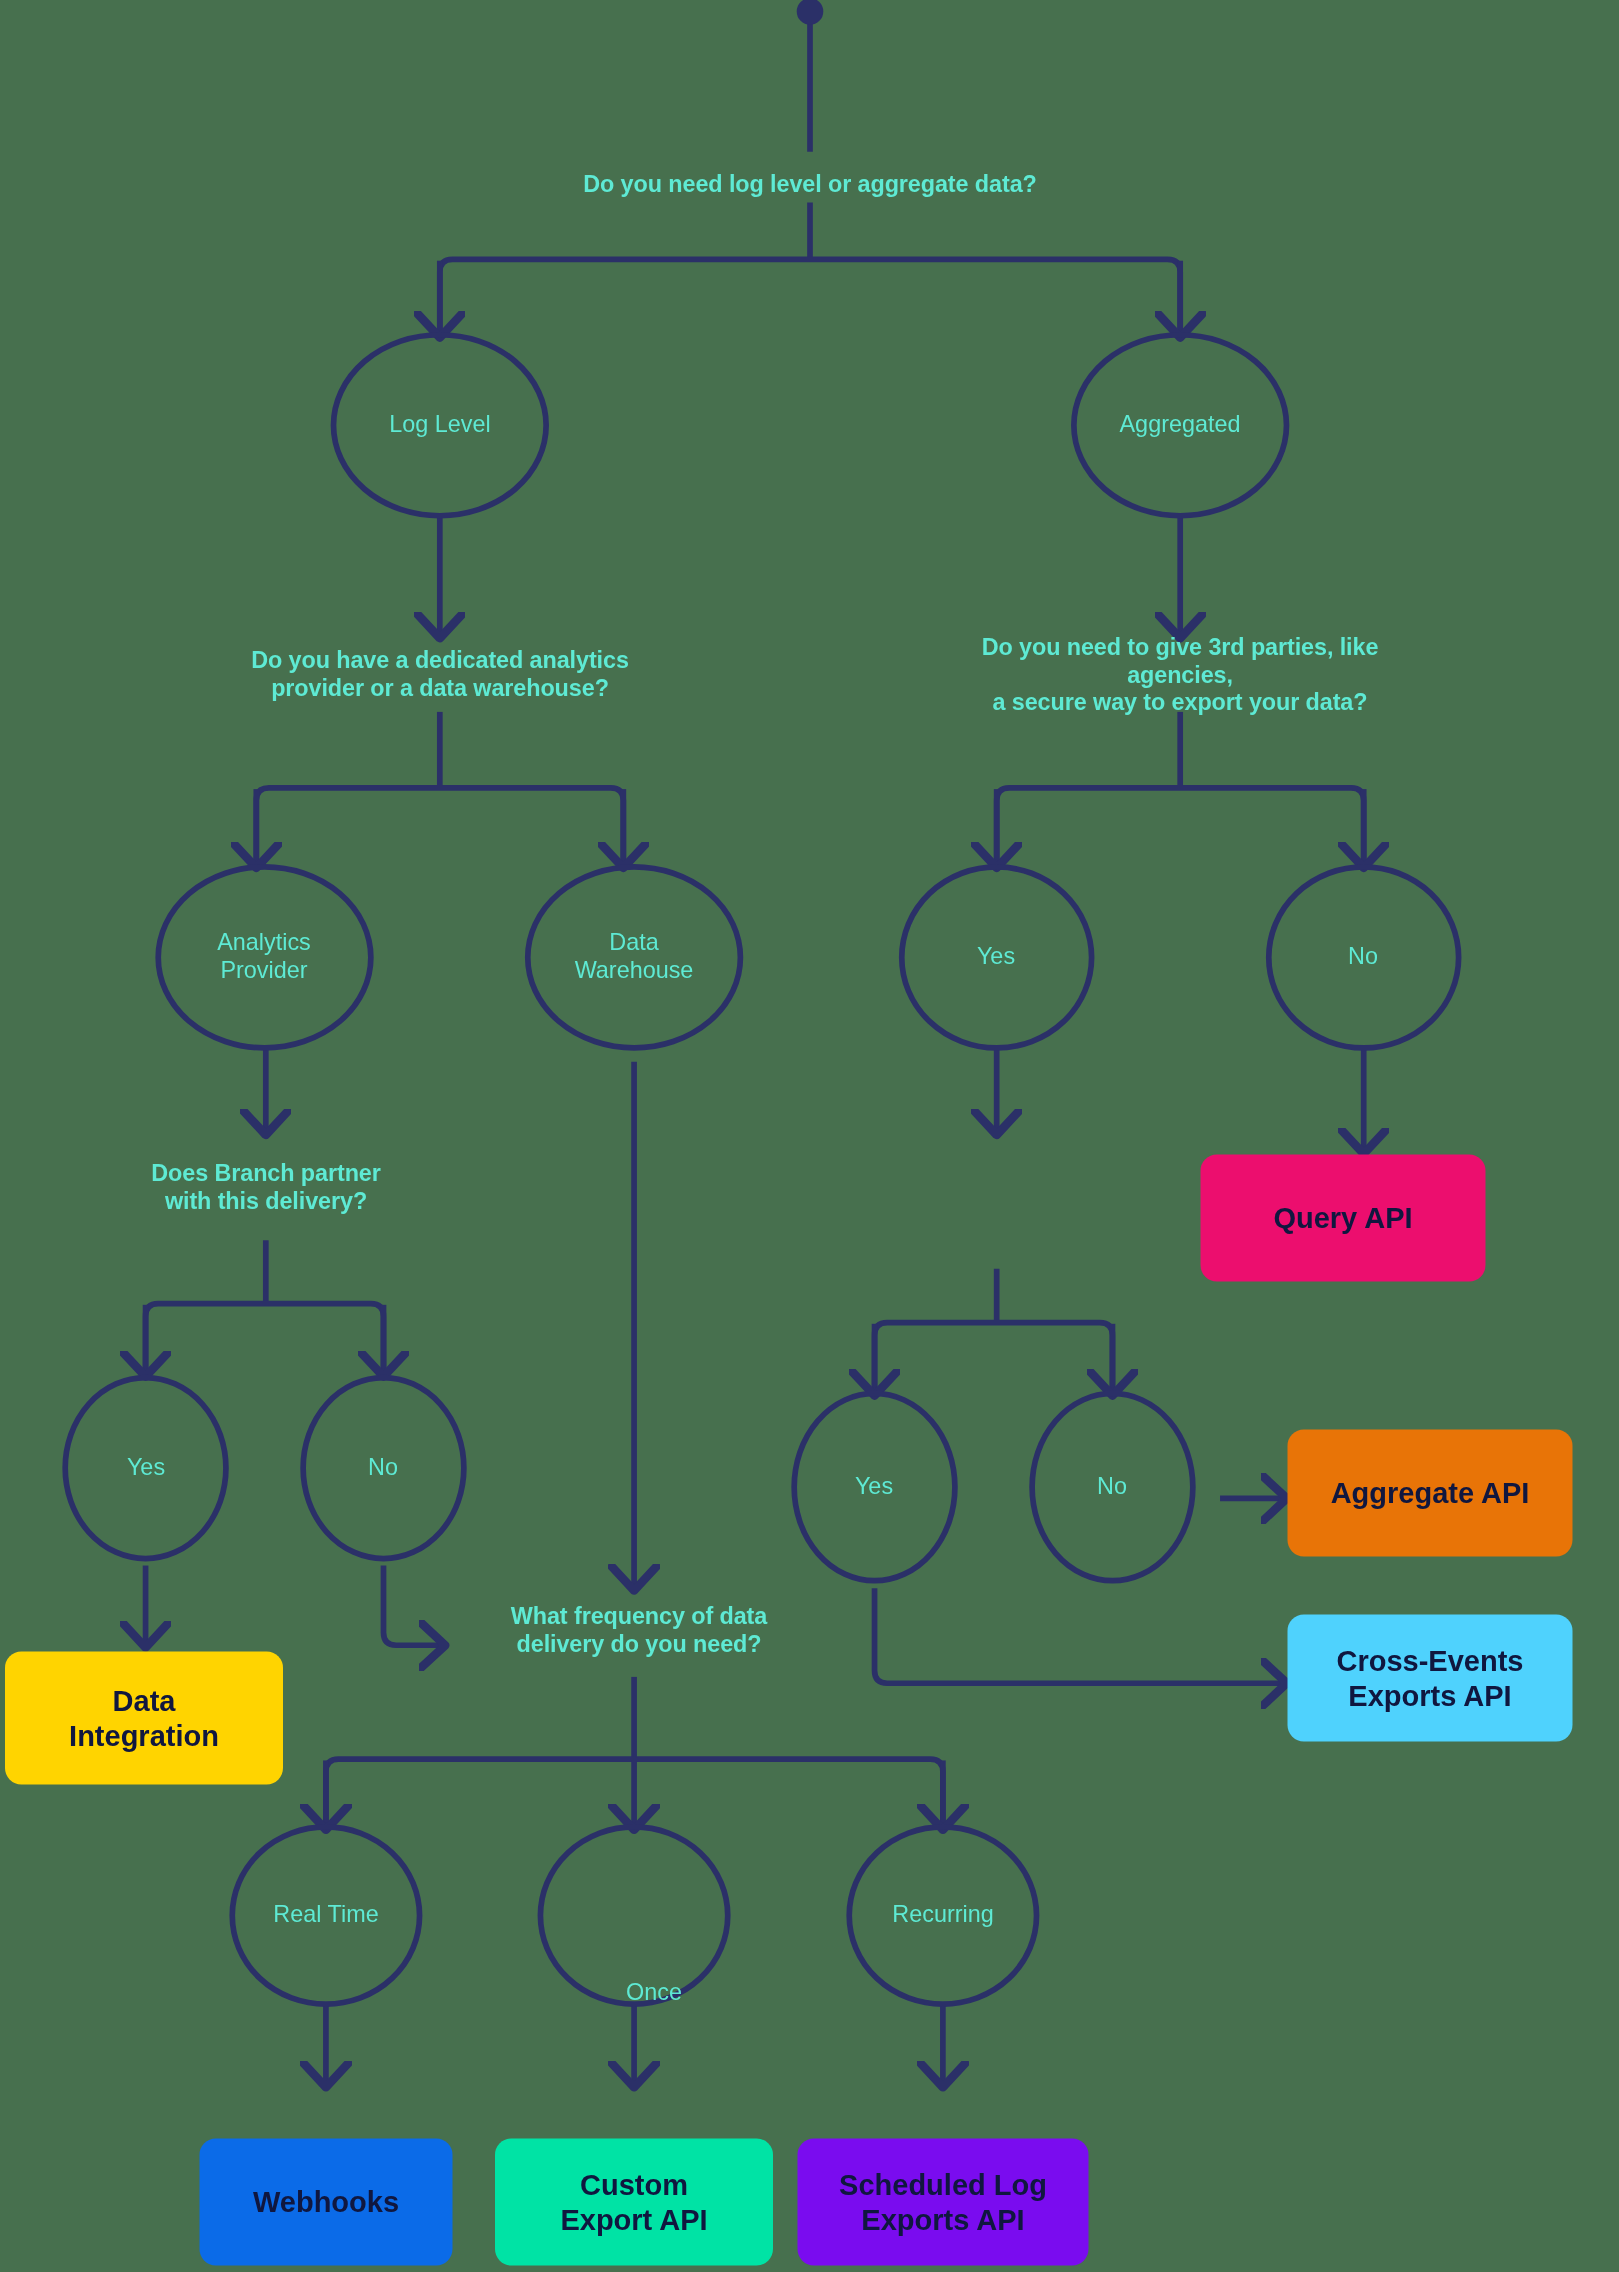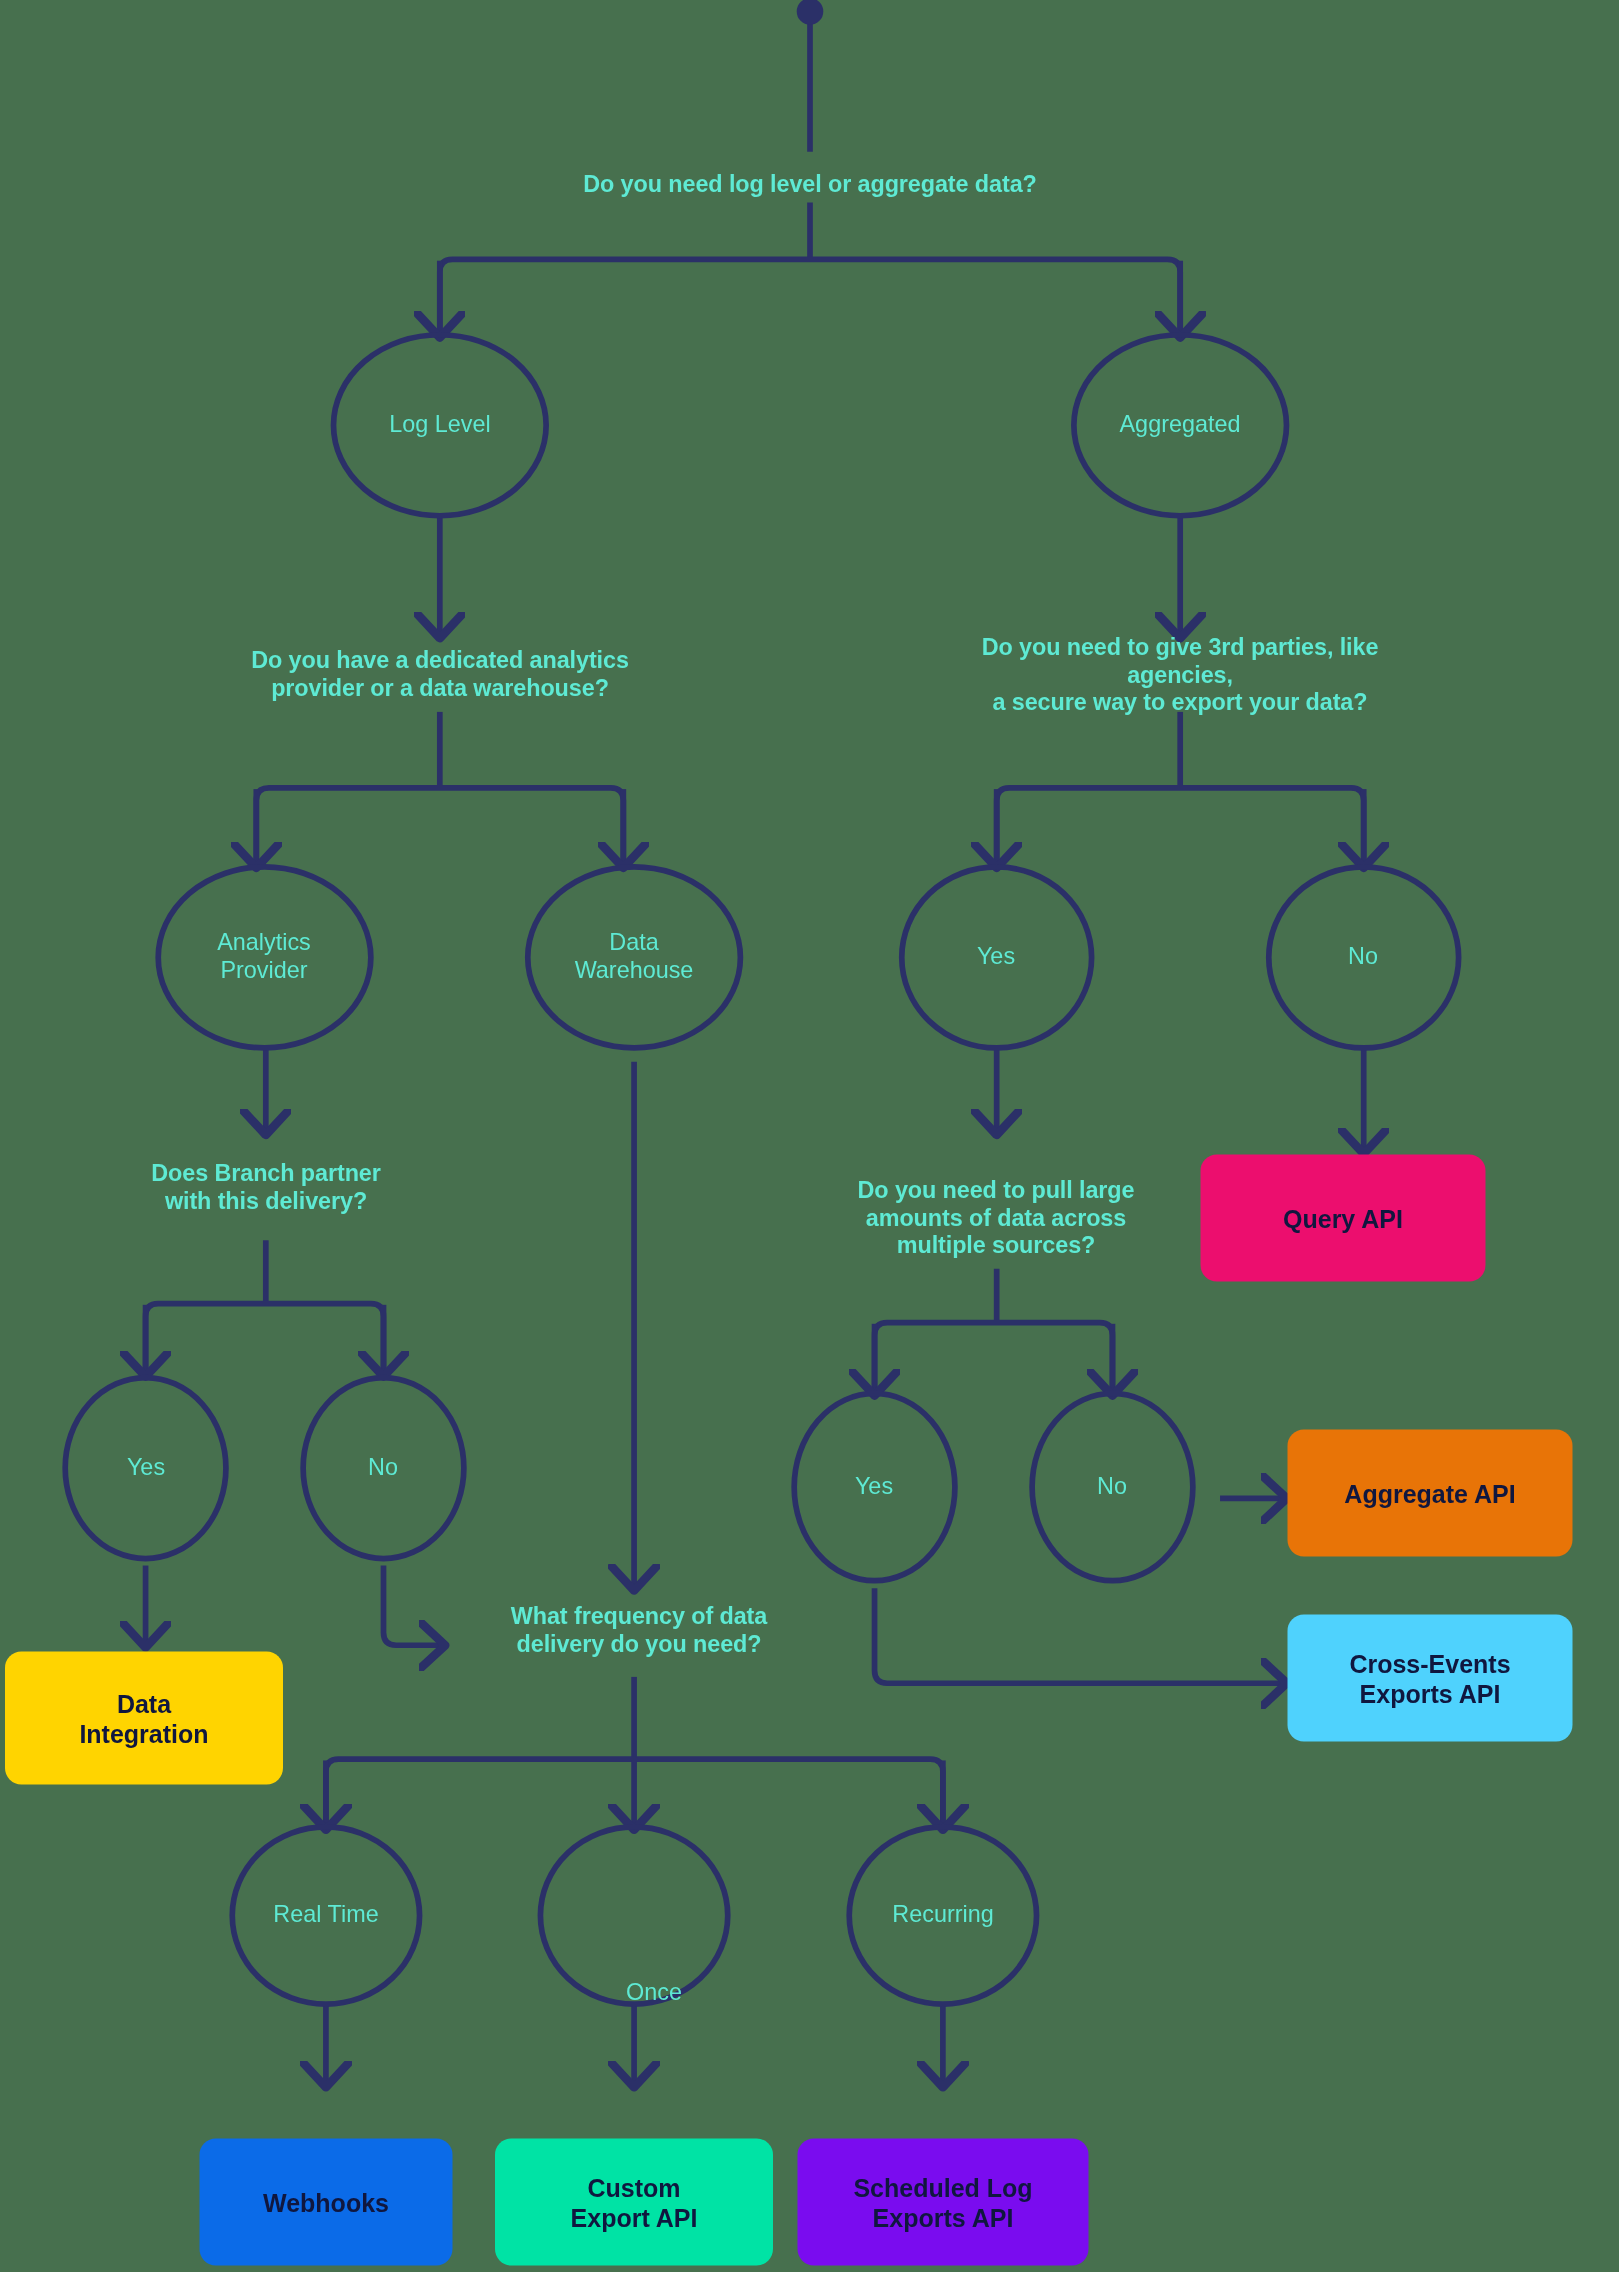--- a/index.html
+++ b/index.html
@@ -32,21 +32,21 @@
     font-size:23.4px;
   }
   .api-box{
     position:absolute;
     transform:translate(-50%,-50%);
     border-radius:16.4px;
     display:flex;align-items:center;justify-content:center;
     text-align:center;
     color:#10173F;
     font-weight:bold;
-    font-size:25px;
+    font-size:29px;
     line-height:1.2;
     white-space:pre-line;
     box-sizing:border-box;
     padding:6.3px 8.9px;
   }
 </style>
 </head>
 <body>
 
 <div id="stage">
@@ -137,23 +137,20 @@
     </g>
   </svg>
 
   <div class="lbl q" style="left:810px;top:185px;">Do you need log level or aggregate data?</div>
   <div class="lbl q" style="left:440px;top:675px;">Do you have a dedicated analytics
 provider or a data warehouse?</div>
   <div class="lbl q" style="left:1180px;top:675px;">Do you need to give 3rd parties, like agencies,
 a secure way to export your data?</div>
   <div class="lbl q" style="left:266px;top:1188px;">Does Branch partner
 with this delivery?</div>
-  <div class="lbl q" style="left:996px;top:1218px;">Do you need to pull large
-amounts of data across
-multiple sources?</div>
   <div class="lbl q" style="left:639px;top:1631px;">What frequency of data
 delivery do you need?</div>
 
   <div class="lbl circ-txt" style="left:440px;top:425px;">Log Level</div>
   <div class="lbl circ-txt" style="left:1180px;top:425px;">Aggregated</div>
   <div class="lbl circ-txt" style="left:264px;top:957px;">Analytics
 Provider</div>
   <div class="lbl circ-txt" style="left:634px;top:957px;">Data
 Warehouse</div>
   <div class="lbl circ-txt" style="left:996px;top:957px;">Yes</div>

